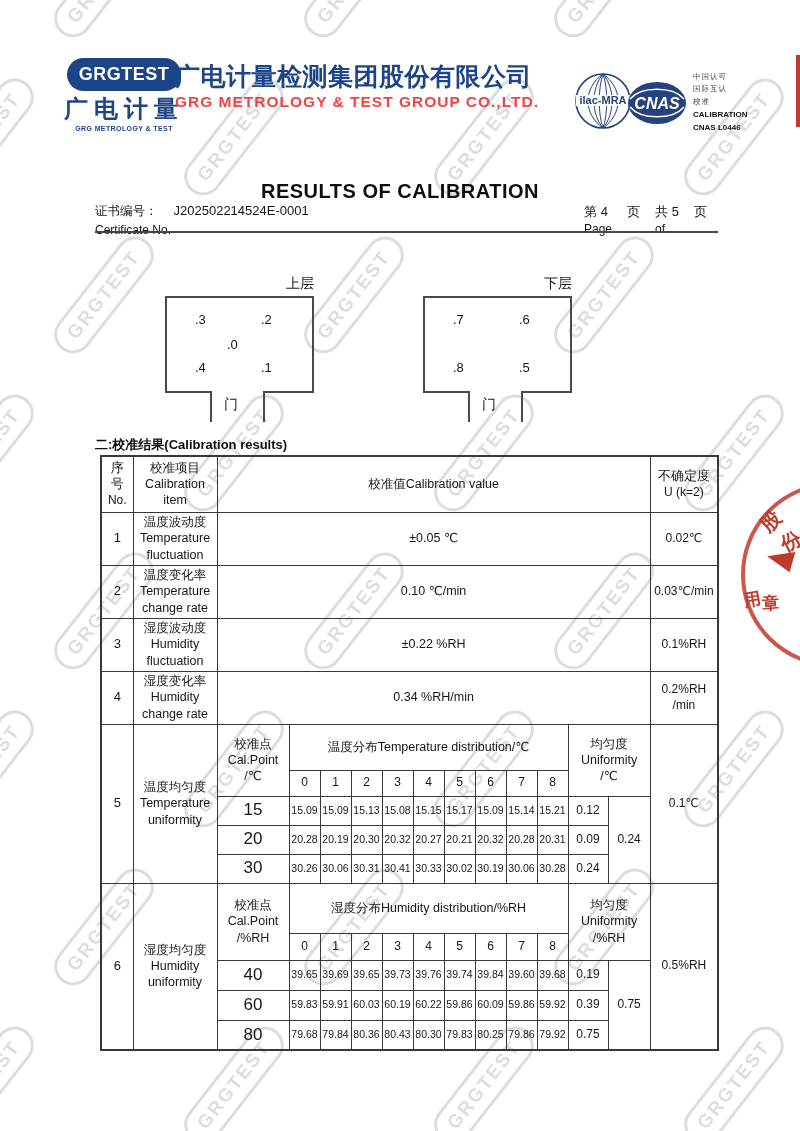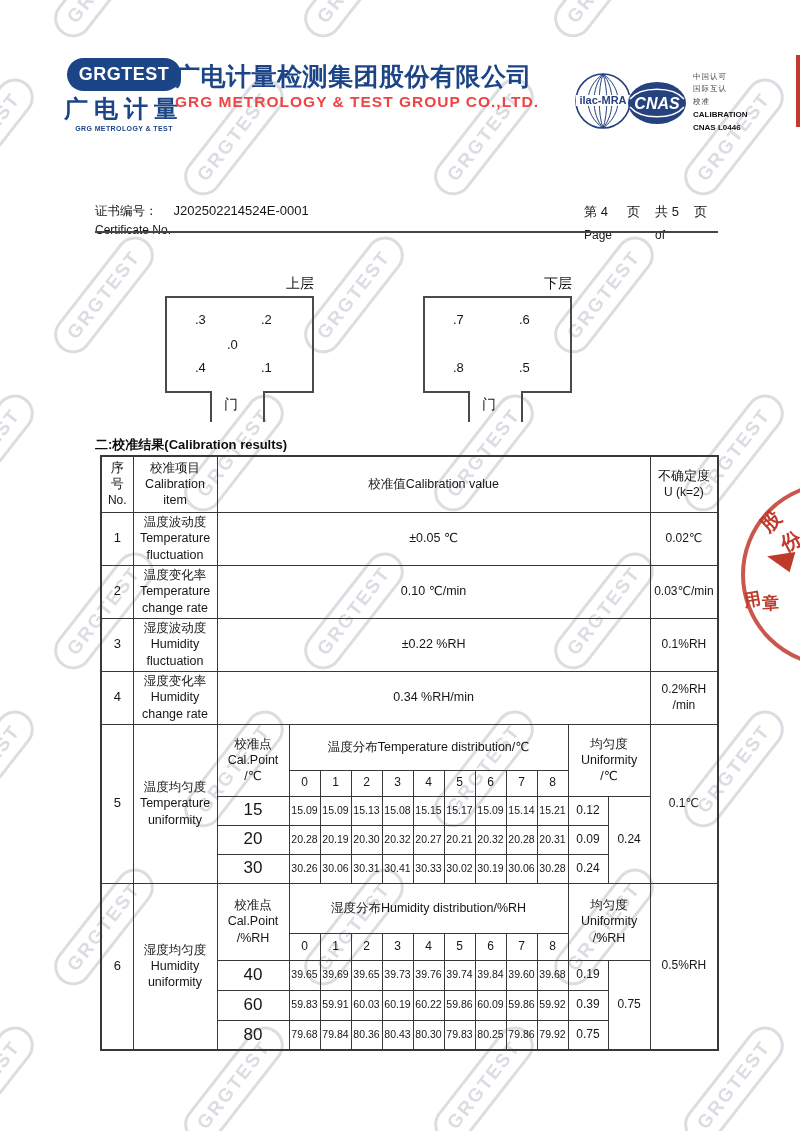--- a/index.html
+++ b/index.html
@@ -26,21 +26,21 @@
   .accred .b{font-weight:bold;font-size:8px;color:#111;letter-spacing:0;}
   
   .title-cn{position:absolute;top:146px;left:0;width:100%;text-align:center;
       font-size:27px;font-weight:bold;letter-spacing:9px;color:#0e0e0e;}
   .title-en{position:absolute;top:180px;left:0;width:100%;text-align:center;
       font-size:20px;font-weight:bold;letter-spacing:.5px;color:#0e0e0e;}
   .cert{position:absolute;left:95px;top:203px;font-size:12.5px;}
   .cert .num{margin-left:16px;font-size:13px;}
   .cert .en{font-size:12px;margin-top:3px;}
   .pageinfo{position:absolute;left:584px;top:203px;display:flex;gap:15px;font-size:13px;}
-  .pageinfo .en{font-size:12px;margin-top:7px;}
+  .pageinfo .en{font-size:12px;margin-top:1px;}
   .rule{position:absolute;left:95px;top:231px;width:623px;border-top:2.5px solid #454545;}
   
   .s-head{position:absolute;font-size:13px;font-weight:bold;color:#0e0e0e;}
   .diag{position:absolute;width:149px;height:128px;}
   .diag .dtitle{position:absolute;top:-21px;left:0;width:100%;text-align:right;font-size:14px;}
   .diag .room{position:absolute;left:0;top:0;right:0;height:97px;border:2px solid #4a4a4a;border-bottom:none;box-sizing:border-box;}
   .diag .seg{position:absolute;height:2px;background:#4a4a4a;top:95px;}
   .diag .seg.l{left:0;width:46px;} .diag .seg.r{left:99px;right:0;}
   .diag .dv{position:absolute;width:2px;background:#4a4a4a;top:95px;height:31px;}
   .diag .dv.l{left:45px;} .diag .dv.r{left:98px;}
@@ -147,20 +147,21 @@
       </svg>
     </div>
     <div class="accred">
       <div>中国认可</div>
       <div>国际互认</div>
       <div>校准</div>
       <div class="b">CALIBRATION</div>
       <div class="b">CNAS L0446</div>
     </div>
 
+    <div class="title-en">RESULTS OF CALIBRATION</div>
 
     <div class="cert">
       <div>
         <span>证书编号：</span><span class="num">J202502214524E-0001</span>
       </div>
       <div class="en">Certificate No.</div>
     </div>
     <div class="pageinfo">
       <div>
         <div><span>第</span> <span>4</span></div>

